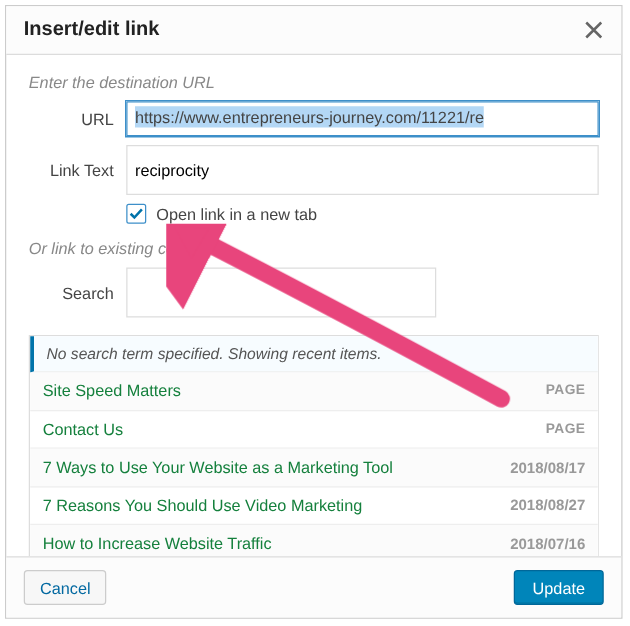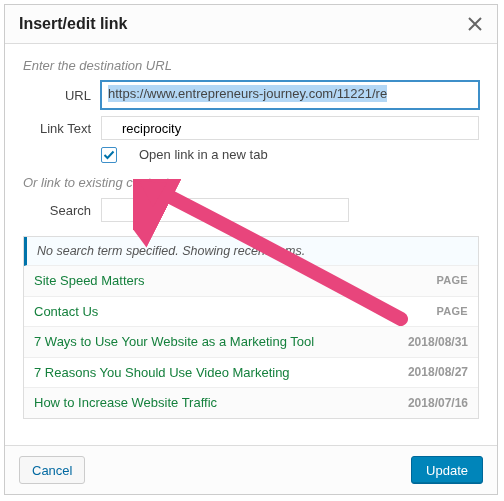--- a/index.html
+++ b/index.html
@@ -64,37 +64,37 @@
     text-align: right;
     padding-right: 10px;
     font-size: 13px;
     color: #444;
   }
   .row .field {
     flex: 1;
   }
   input[type=text] {
     width: 100%;
-    height: 24px;
+    height: 40px;
     border: 1px solid #ddd;
-    padding: 3px 20px;
+    padding: 3px 6px;
     font-size: 13px;
     font-family: inherit;
   }
   .url-sel-text {
     background: #b3d7f5;
     padding: 1px 0;
   }
   .cb-row {
     display: flex;
-    align-items: flex-start;
+    align-items: center;
     margin-left: 78px;
     margin-top: 2px;
     margin-bottom: 12px;
-    gap: 22px;
+    gap: 8px;
   }
   .existing-label {
     color: #888;
     font-style: italic;
     font-size: 13px;
     margin-bottom: 8px;
   }
   .search-row {
     display: flex;
     align-items: center;
@@ -235,21 +235,21 @@
     <div class="result">
           <span class="title">Site Speed Matters</span>
           <span class="meta">PAGE</span>
         </div>
         <div class="result">
           <span class="title">Contact Us</span>
           <span class="meta">PAGE</span>
         </div>
         <div class="result">
           <span class="title">7 Ways to Use Your Website as a Marketing Tool</span>
-          <span class="meta date">2018/08/31</span>
+          <span class="meta date">2018/08/17</span>
         </div>
         <div class="result">
           <span class="title">7 Reasons You Should Use Video Marketing</span>
           <span class="meta date">2018/08/27</span>
         </div>
         <div class="result">
           <span class="title">How to Increase Website Traffic</span>
           <span class="meta date">2018/07/16</span>
         </div>
         <div class="result"></div>

